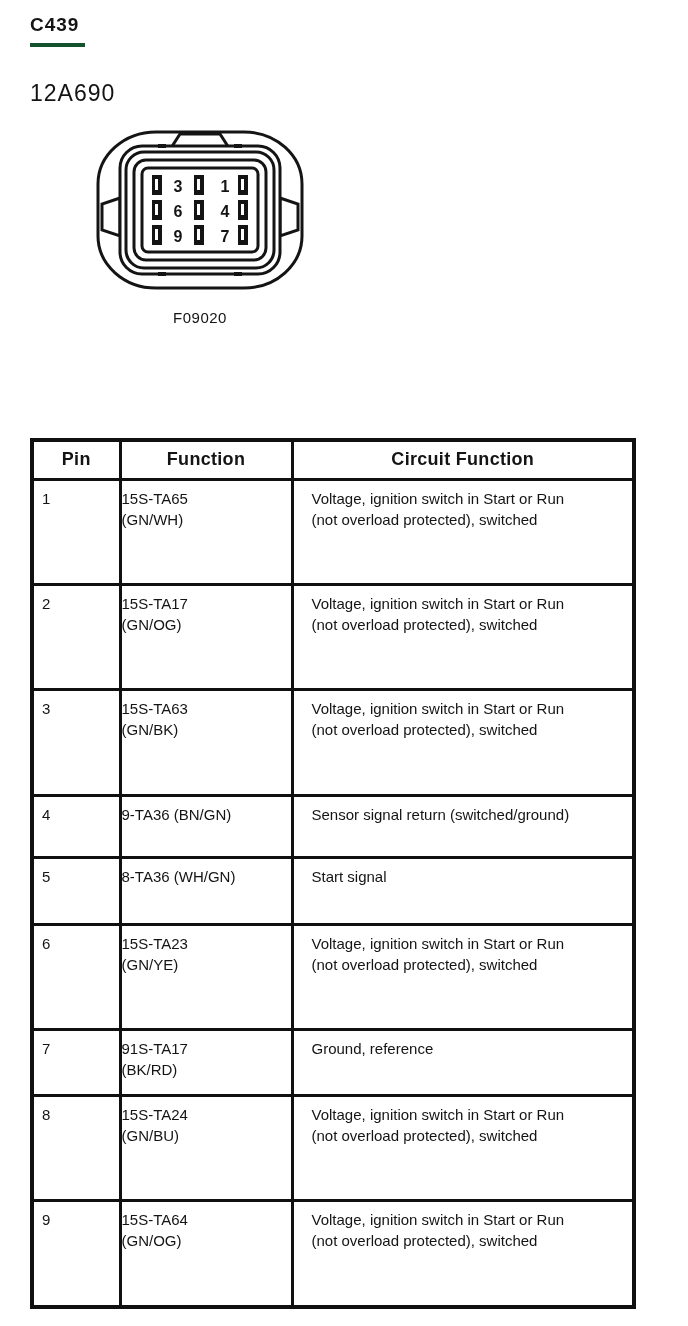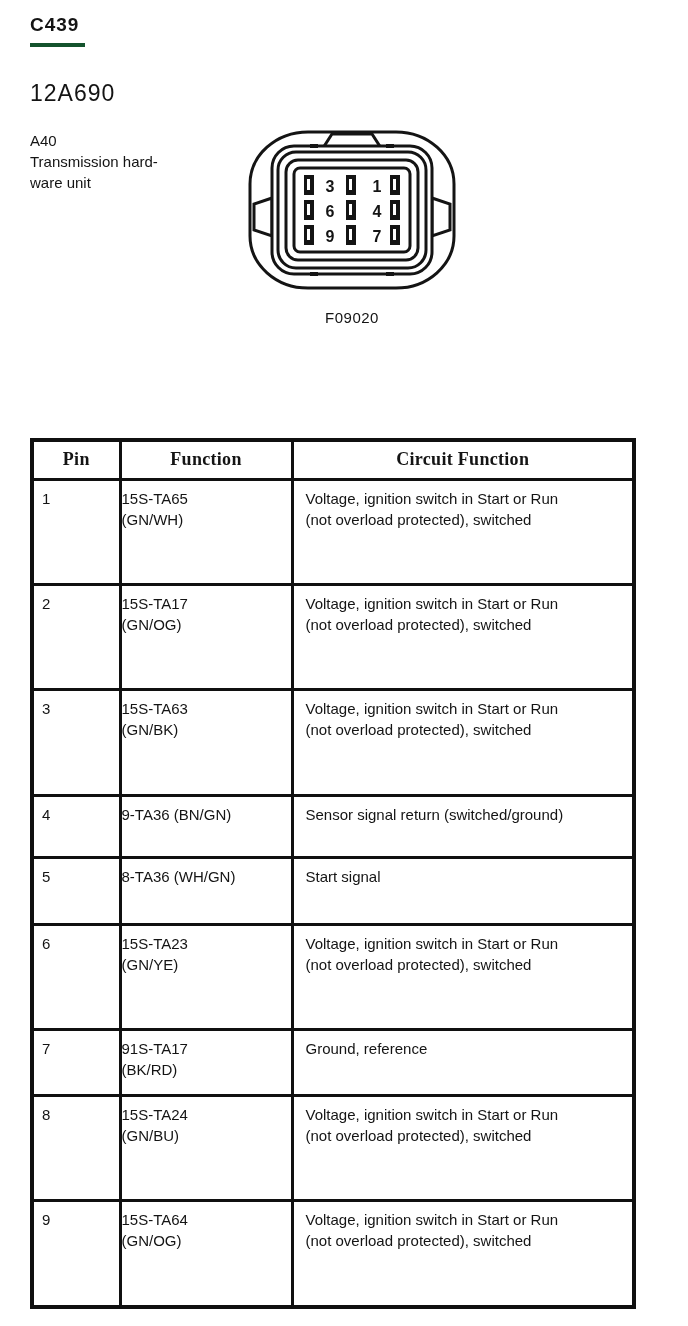--- a/index.html
+++ b/index.html
@@ -54,35 +54,35 @@
     margin-top: 112px;
     width: 602px;
     table-layout: fixed;
     border: 4px solid #101010;
   }
   .pin-table th, .pin-table td {
     border: 3px solid #101010;
     vertical-align: top;
     background: #fff;
   }
-  .pin-table thead tr { height: 39px; font-family: Liberation Serif, serif; }
+  .pin-table thead tr { height: 39px; }
   .pin-table th {
     font-size: 18px;
     font-weight: bold;
     text-align: center;
     vertical-align: middle;
     letter-spacing: 0.3px;
   }
   .col-pin  { width: 88px;  }
   .col-circ { width: 172px; }
   .col-func { width: 342px; }
   .pin-table td { font-size: 15px; line-height: 21px; padding-top: 7px; }
   td.c-pin  { padding-left: 8px; }
   td.c-circuit { }
-  td.c-func { padding-left: 12px; padding-right: 6px; margin-left: 28px; }
+  td.c-func { padding-left: 18px; padding-right: 6px; margin-left: 28px; }
   
   tbody tr:nth-child(1) { height: 105px; }
   tbody tr:nth-child(2) { height: 105px; }
   tbody tr:nth-child(3) { height: 106px; }
   tbody tr:nth-child(4) { height: 62px;  }
   tbody tr:nth-child(5) { height: 67px;  }
   tbody tr:nth-child(6) { height: 105px; }
   tbody tr:nth-child(7) { height: 66px;  }
   tbody tr:nth-child(8) { height: 105px; }
   tbody tr:nth-child(9) { height: 107px; }
@@ -90,25 +90,20 @@
 </head>
 <body>
 
 <div class="page">
 
   <h1 class="conn-id">C439</h1>
 
   <h2 class="part-no">12A690</h2>
 
   <div class="top-row">
-    <div class="desc">
-      <div>A40</div>
-      <div>Transmission hard-</div>
-      <div>ware unit</div>
-    </div>
 
     <figure class="connector-figure">
       <svg width="216" height="172" viewBox="0 0 216 172">
 
         <rect x="6" y="8" width="204" height="156" rx="58" ry="52" fill="#ffffff" stroke="#141414" stroke-width="3"></rect>
 
         <polygon points="28,74 10,80 10,106 28,112" fill="#ffffff" stroke="#141414" stroke-width="3"></polygon>
         <polygon points="188,74 206,80 206,106 188,112" fill="#ffffff" stroke="#141414" stroke-width="3"></polygon>
 
         <polygon points="88,10 128,10 137,24 79,24" fill="#ffffff" stroke="#141414" stroke-width="3"></polygon>

